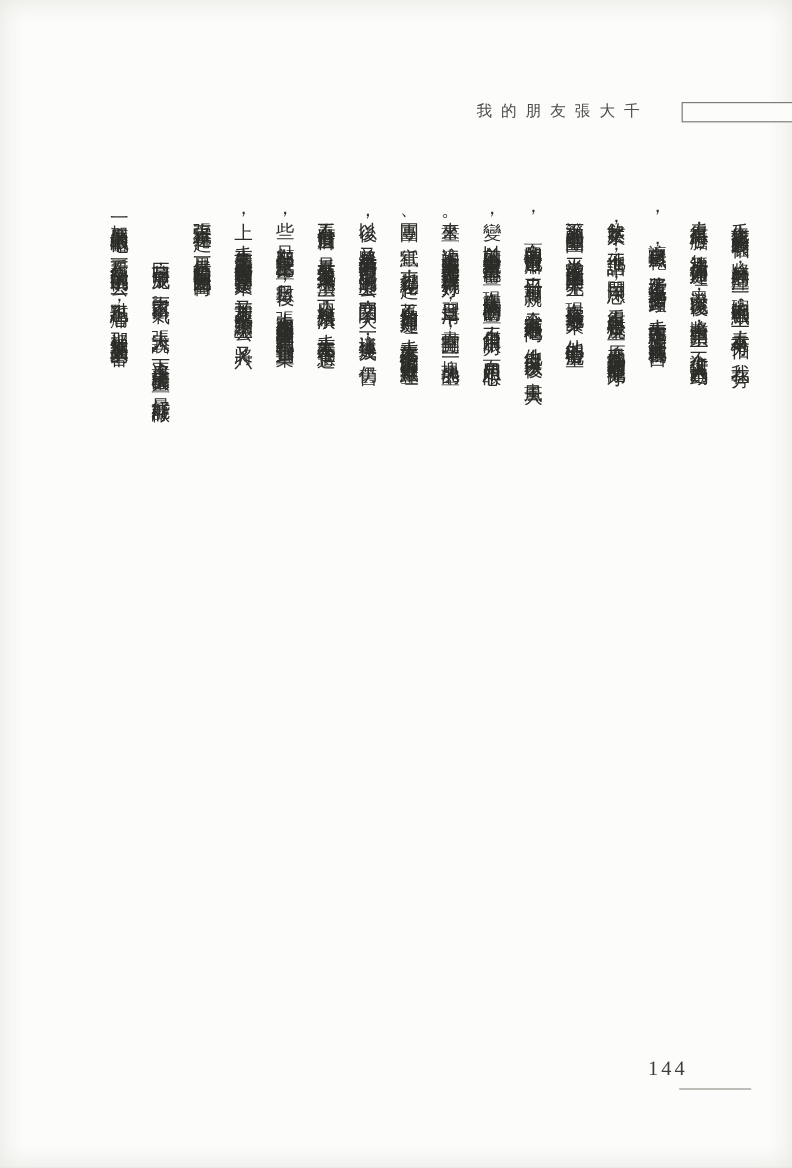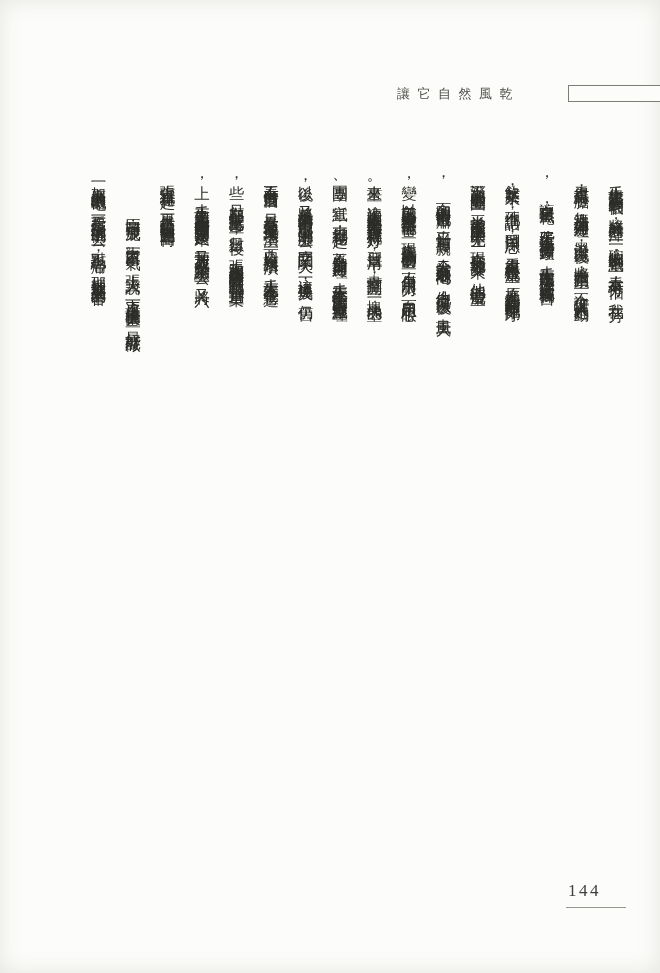--- a/index.html
+++ b/index.html
@@ -46,39 +46,39 @@
     font-size:15.5px;
     line-height:17px;
     letter-spacing:1.6px;
     margin-left:17.5px;
     color:#2c2c28;
     white-space:pre;
   }
   
   .page-number{
     position:absolute;
-    top:881px;left:568px;
+    top:881px;left:540px;
     font-size:17px;
     letter-spacing:2.5px;
     color:#3e3e3a;
   }
   .page-number-rule{
     position:absolute;
     top:907px;left:566px;
     width:60px;height:1px;
     background:#96968e;
   }
 </style>
 </head>
 <body>
 
 <div class="page">
 
   <div class="running-header">
-    <span class="running-title">讓它自然風乾</span>
+    <span class="running-title">我的朋友張大千</span>
     <span class="index-box"></span>
   </div>
 
   <div class="text-block">
     <div class="col">千先生捲起短衫的衣袖，將磨好的墨汁，一碗一碗的倒在紙上，看來十分可怕，我在旁</div>
     <div class="col">看得提心吊膽，無法想像如何處理，墨潑完以後，將畫室門鎖上，不許任何人入內走動</div>
     <div class="col">，讓它自然風乾，這些工作也不過半個多鐘頭，大千先生即下樓捧了一個蓋碗茶杯獨自</div>
     <div class="col">飲起茶來了，他不講話，閉目深思，看得出心思很沈重，原來他在計劃如何處理他剛才</div>
     <div class="col">潑下的那些墨團團。平常愛擺龍門陣的大千先生，現在突然地安靜下來，他的心情沈重</div>
     <div class="col">，面部的表情也嚴肅，平日和藹可親，今天就有顯著地不同。他自從目疾以後，畫風大</div>

